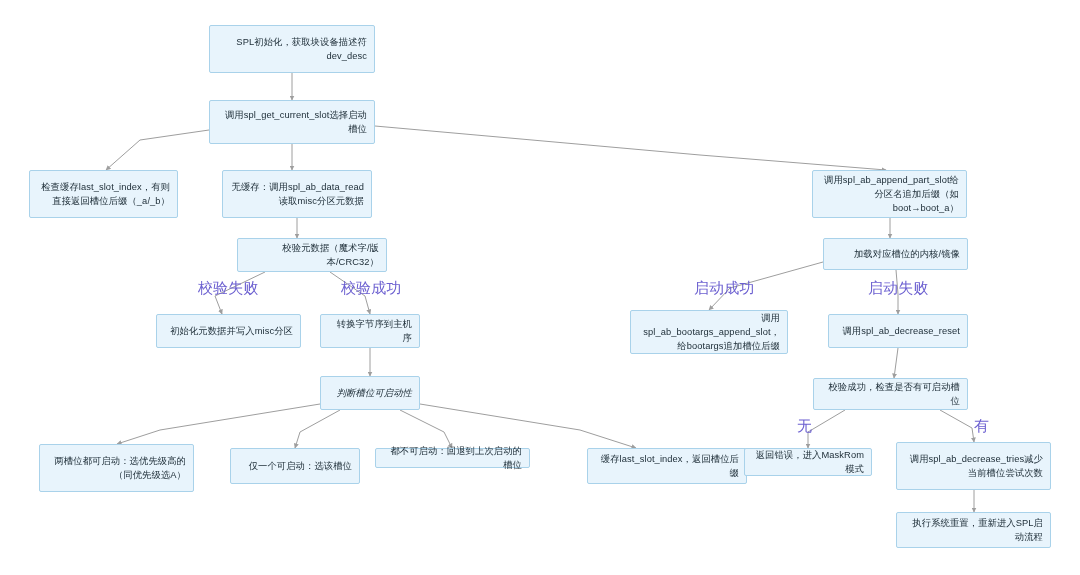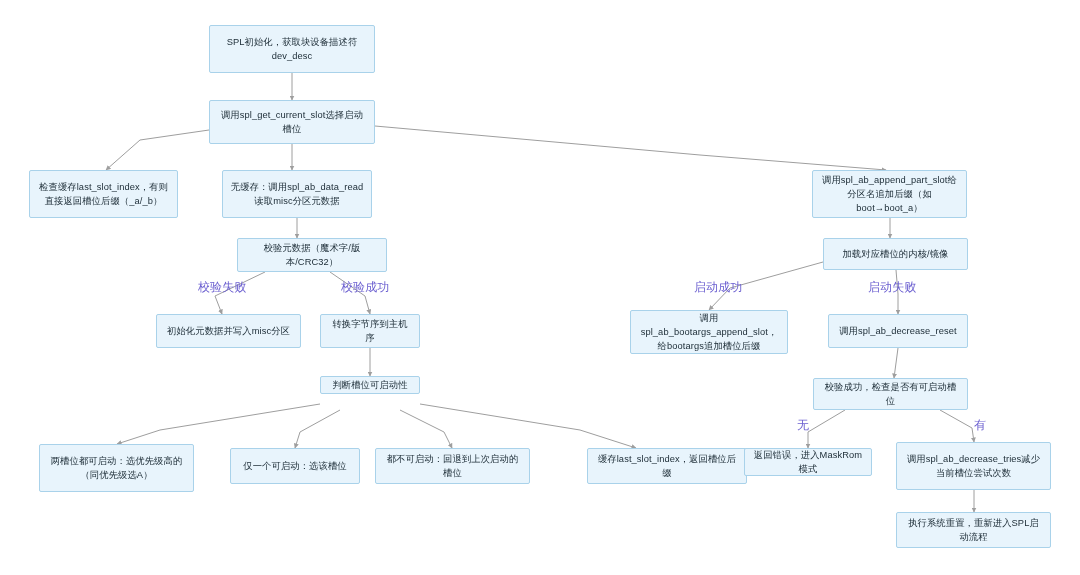--- a/index.html
+++ b/index.html
@@ -29,34 +29,34 @@
   }
   .node {
     position: absolute;
     box-sizing: border-box;
     background: #e8f4fc;
     border: 1px solid #a9d2ea;
     border-radius: 2px;
     display: flex;
     align-items: center;
     justify-content: center;
-    text-align: center;
+    text-align: right;
     color: #20303a;
     font-size: 9.3px;
     line-height: 14px;
     padding: 3px 7px;
     letter-spacing: 0.1px;
   }
   .node span {
     display: block;
     width: 100%;
   }
   .edge-label {
     position: absolute;
-    font-size: 12px;
+    font-size: 15px;
     color: #6b5fd0;
     white-space: nowrap;
     letter-spacing: 0.1px;
     background: transparent;
     text-align: right;
   }
 </style>
 </head>
 <body>
 
@@ -136,33 +136,33 @@
   </div>
   <div class="node" style="left:320px;top:314px;width:100px;height:34px;">
     <span>转换字节序到主机序</span>
   </div>
   <div class="node" style="left:630px;top:310px;width:158px;height:44px;">
     <span>调用spl_ab_bootargs_append_slot，给bootargs追加槽位后缀</span>
   </div>
   <div class="node" style="left:828px;top:314px;width:140px;height:34px;">
     <span>调用spl_ab_decrease_reset</span>
   </div>
-  <div class="node" style="left:320px;top:376px;width:100px;height:18px;">
+  <div class="node" style="left:320px;top:376px;width:100px;height:34px;font-style:italic;">
     <span>判断槽位可启动性</span>
   </div>
   <div class="node" style="left:813px;top:378px;width:155px;height:32px;">
     <span>校验成功，检查是否有可启动槽位</span>
   </div>
   <div class="node" style="left:39px;top:444px;width:155px;height:48px;">
     <span>两槽位都可启动：选优先级高的（同优先级选A）</span>
   </div>
   <div class="node" style="left:230px;top:448px;width:130px;height:36px;">
     <span>仅一个可启动：选该槽位</span>
   </div>
-  <div class="node" style="left:375px;top:448px;width:155px;height:36px;">
+  <div class="node" style="left:375px;top:448px;width:155px;height:20px;">
     <span>都不可启动：回退到上次启动的槽位</span>
   </div>
   <div class="node" style="left:587px;top:448px;width:160px;height:36px;">
     <span>缓存last_slot_index，返回槽位后缀</span>
   </div>
   <div class="node" style="left:744px;top:448px;width:128px;height:28px;">
     <span>返回错误，进入MaskRom模式</span>
   </div>
   <div class="node" style="left:896px;top:442px;width:155px;height:48px;">
     <span>调用spl_ab_decrease_tries减少当前槽位尝试次数</span>

